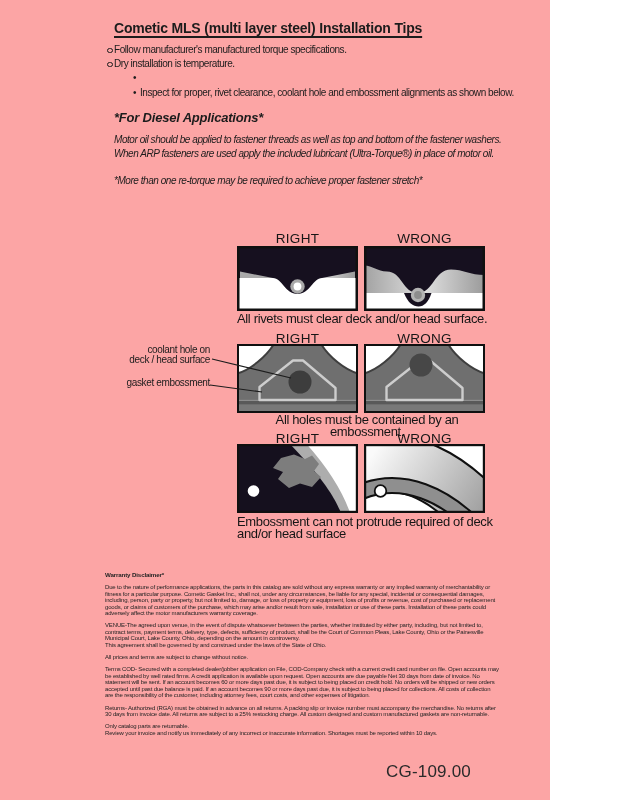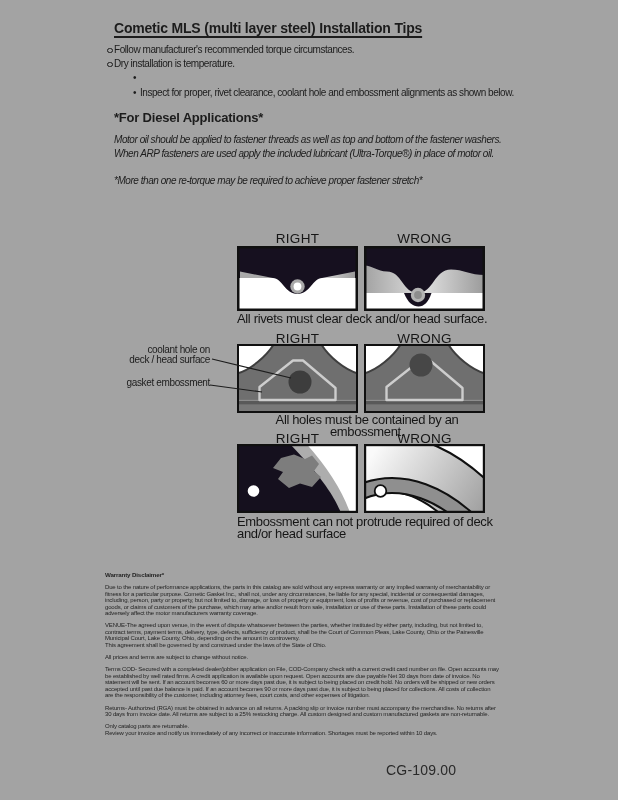--- a/index.html
+++ b/index.html
@@ -1,34 +1,34 @@
 <!DOCTYPE html>
 <html><head>
 <meta charset="utf-8">
 <style>
   html,body{margin:0;padding:0;background:#ffffff;}
   .page{
-    position:relative;width:618px;height:800px;background:#a3a3a3;overflow:hidden;
+    position:relative;width:550px;height:800px;background:#fca5a5;overflow:hidden;
     font-family:"Liberation Sans", sans-serif;color:#1c1c1c;
   }
   
   .text-col{position:absolute;left:107px;top:20px;width:460px;}
   .doc-title{
     font-size:14px;font-weight:bold;letter-spacing:-0.2px;padding-left:7px;
     text-decoration:underline;text-decoration-thickness:1.5px;text-underline-offset:2.5px;
     margin:0 0 7px 0;
   }
   .bullet-row{display:flex;align-items:flex-start;line-height:14.2px;font-size:10px;letter-spacing:-0.45px;}
   .bullet-marker{width:7px;flex:0 0 7px;position:relative;}
   .bullet-marker .ring{
     position:absolute;left:0;top:4.5px;width:3.6px;height:3.6px;border:1px solid #1c1c1c;border-radius:50%;
   }
   .sub-row{padding-left:26px;}
   .sub-row .dot{width:7px;flex:0 0 7px;font-size:10px;line-height:14.2px;}
-  .diesel-heading{font-size:13px;font-weight:bold;letter-spacing:-0.2px;padding-left:7px;margin:10px 0 0 0;}
+  .diesel-heading{font-size:13px;font-weight:bold;letter-spacing:-0.2px;padding-left:7px;margin:10px 0 0 0;font-style:italic;}
   .para{
     font-size:10px;line-height:14px;letter-spacing:-0.45px;padding-left:7px;margin:8.5px 0 0 0;
     white-space:pre-line;
     font-style:italic;
   }
   .para.last{margin-top:13px;}
   
   .diag-label{
     position:absolute;width:121px;text-align:center;font-size:13.5px;letter-spacing:0.3px;color:#161616;
   }
@@ -40,35 +40,35 @@
   .ann{
     position:absolute;font-size:10px;letter-spacing:-0.35px;line-height:9.8px;text-align:right;
     white-space:pre-line;color:#1c1c1c;
   }
   .leader-overlay{position:absolute;left:0;top:0;width:618px;height:800px;pointer-events:none;}
   
   .disclaimer{position:absolute;left:105px;top:572px;width:424px;font-size:6px;letter-spacing:-0.15px;line-height:6.4px;color:#242424;}
   .disclaimer h3{font-size:6.2px;margin:0 0 6px 0;font-weight:bold;}
   .tiny-para{white-space:pre-line;margin:0 0 6px 0;}
   
-  .page-number{position:absolute;left:386px;top:762px;font-size:14px;letter-spacing:0.2px;color:#2a2a2a;}
+  .page-number{position:absolute;left:386px;top:762px;font-size:17px;letter-spacing:0.2px;color:#2a2a2a;}
 </style>
 </head>
 <body>
 
 <div class="page">
 
   <div class="text-col">
     <h1 class="doc-title">Cometic MLS (multi layer steel) Installation Tips</h1>
 
     <div class="bullet-row">
       <span class="bullet-marker">
           <span class="ring"></span>
         </span>
-      <span>Follow manufacturer's recommended torque circumstances.</span>
+      <span>Follow manufacturer's manufactured torque specifications.</span>
     </div>
     <div class="bullet-row">
       <span class="bullet-marker">
           <span class="ring"></span>
         </span>
       <span>Dry installation is temperature.</span>
     </div>
     <div class="bullet-row sub-row">
       <span class="dot">•</span>
     </div>

